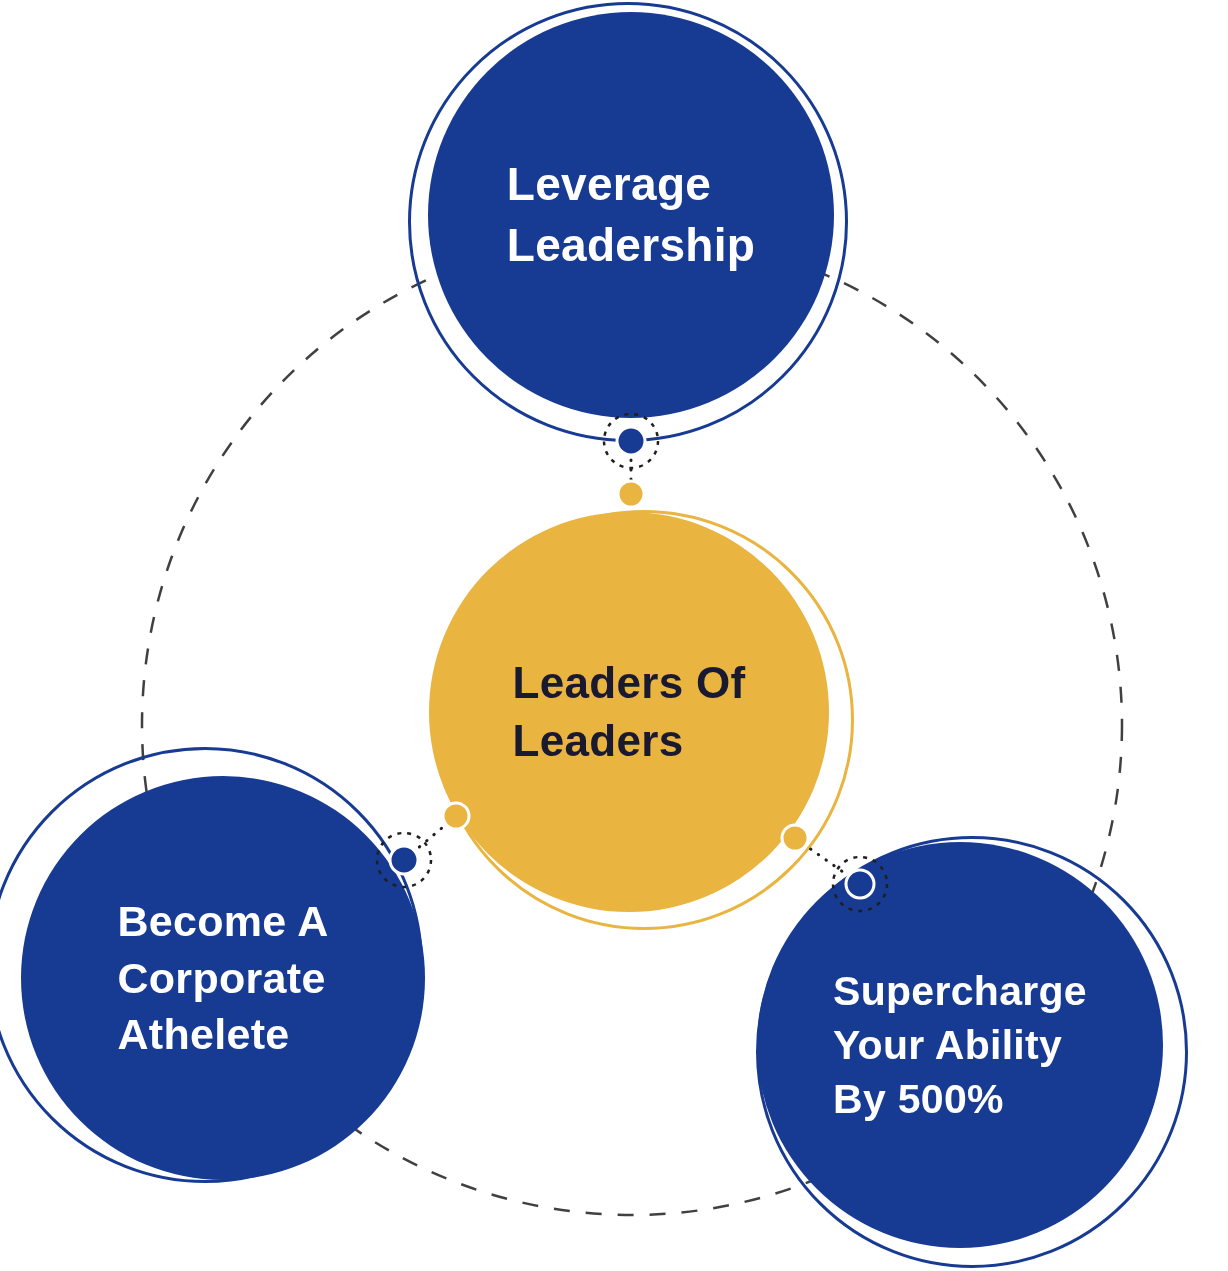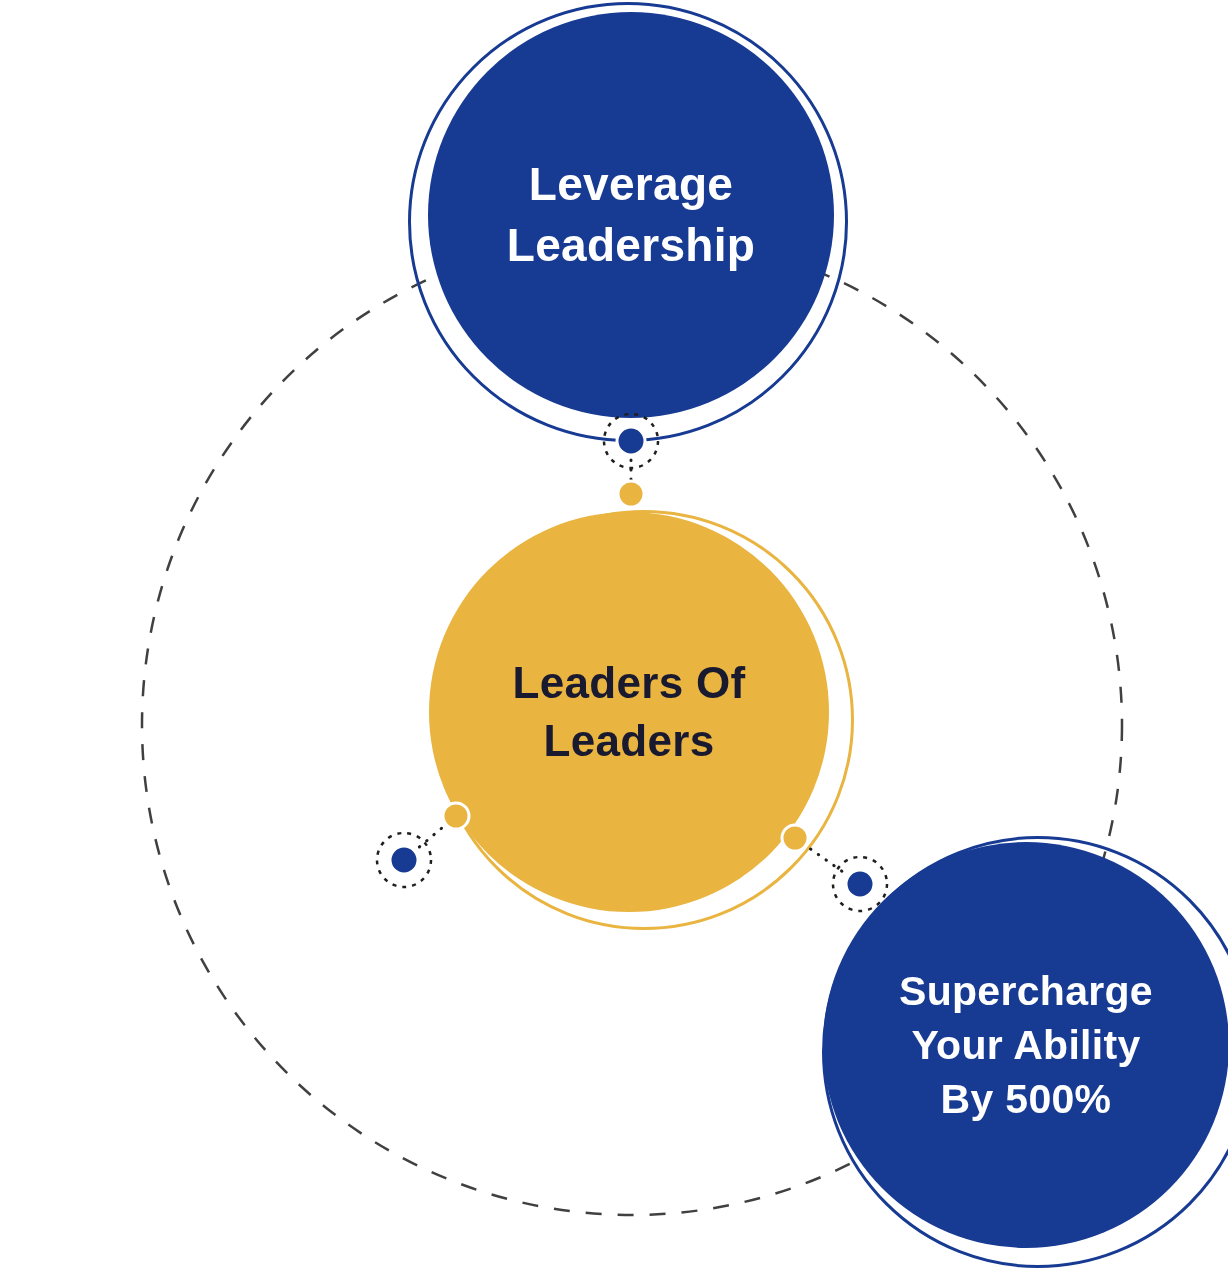--- a/index.html
+++ b/index.html
@@ -40,21 +40,20 @@
   .ring.blue { border-color: var(--blue, #173A93); }
   .ring.gold { border-color: var(--gold, #E9B440); }
   .fill {
     position: absolute;
     left: 0; top: 0;
     width: 100%; height: 100%;
     border-radius: 50%;
     display: flex;
     align-items: center;
     justify-content: center;
-    text-align: center;
   }
   .fill.blue { background: var(--blue, #173A93); color: var(--text-on-blue, #ffffff); }
   .fill.gold { background: var(--gold, #E9B440); color: var(--text-on-gold, #191930); }
   .label {
     white-space: pre-line;
     font-weight: 700;
     line-height: 1.32;
     letter-spacing: 0.3px;
   }
 
@@ -63,21 +62,21 @@
   .node-top .label   { font-size: 46px; }
 
   .node-center { left: 429px; top: 512px; width: 400px; height: 400px; }
   .node-center .ring { left: 5px;  top: -2px;  width: 420px; height: 420px; }
   .node-center .label{ font-size: 44px; }
 
   .node-left   { left: 21px;  top: 776px; width: 404px; height: 404px; }
   .node-left .ring   { left: -34px; top: -29px; width: 436px; height: 436px; }
   .node-left .label  { font-size: 43px; }
 
-  .node-right  { left: 823px; top: 842px; width: 406px; height: 406px; }
+  .node-right  { left: 757px; top: 842px; width: 406px; height: 406px; }
   .node-right .ring  { left: -1px;  top: -6px;  width: 432px; height: 432px; }
   .node-right .label { font-size: 41px; }
 
   .dotline {
     fill: none;
     stroke: var(--connector, #1F1F1F);
     stroke-width: 3;
     stroke-dasharray: 0.5 9;
     stroke-linecap: round;
   }
@@ -101,20 +100,28 @@
   </svg>
 
   <div class="node node-top">
     <div class="ring blue"></div>
     <div class="fill blue">
       <div class="label">Leverage
 Leadership</div>
     </div>
   </div>
 
+  <div class="node node-left">
+    <div class="ring blue"></div>
+    <div class="fill blue">
+      <div class="label">Become A
+Corporate
+Athelete</div>
+    </div>
+  </div>
 
   <div class="node node-right">
     <div class="ring blue"></div>
     <div class="fill blue">
       <div class="label">Supercharge
 Your Ability
 By 500%</div>
     </div>
   </div>
 

